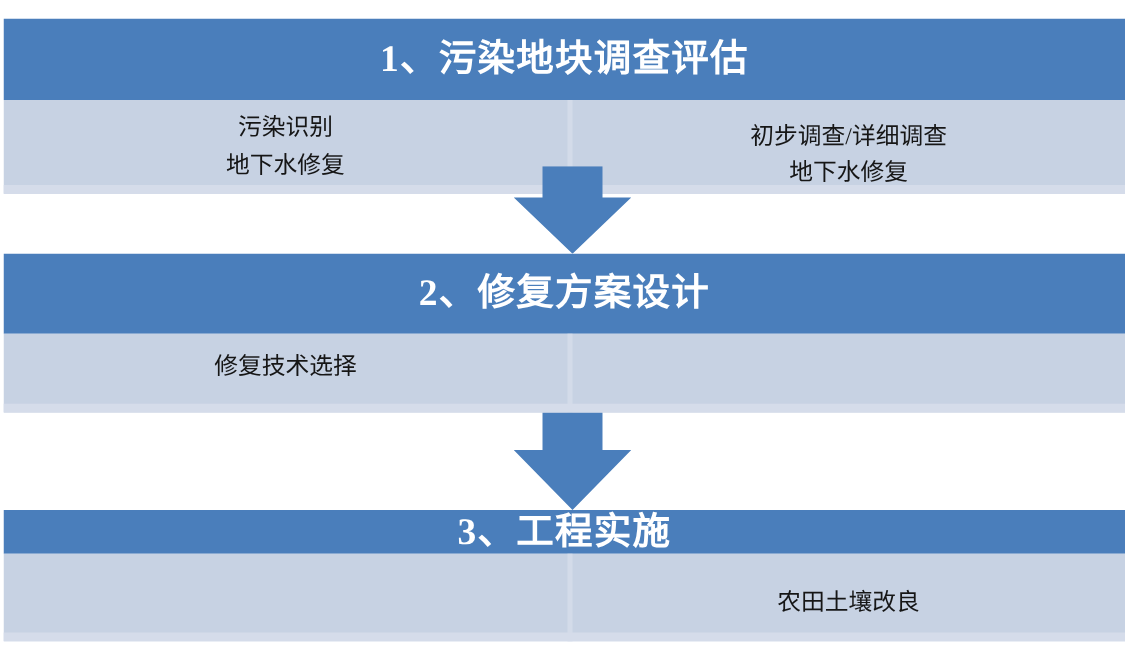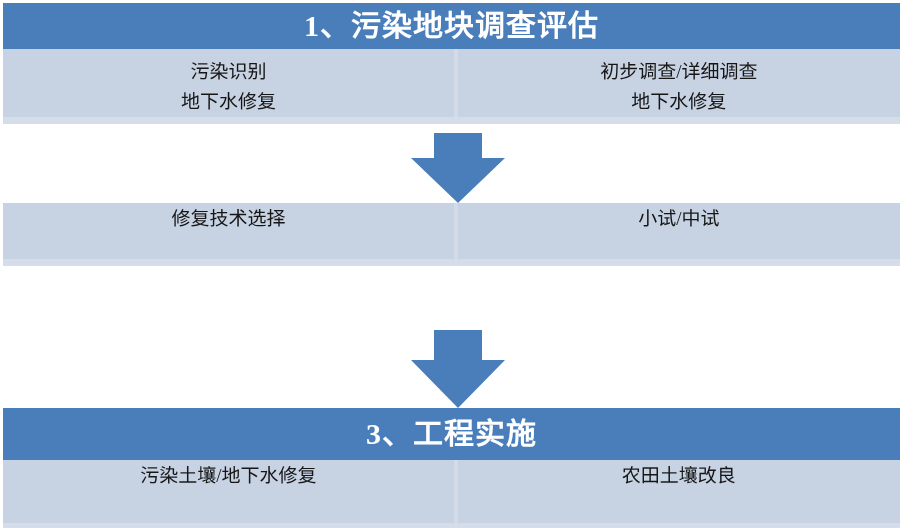--- a/index.html
+++ b/index.html
@@ -70,29 +70,30 @@
     flex: 0 0 50%;
     box-sizing: border-box;
     display: flex;
     flex-direction: column;
     align-items: center;
     justify-content: center;
     color: #161616;
     font-size: 19px;
     line-height: 1.55;
     text-align: center;
-    padding: 1px 6px;
+    padding: 12px 6px;
   }
 
   .body-col.left {
     flex-basis: 50.7%;
     border-right: 4px solid #d3dbe9;
   }
   .body-col.right {
     flex-basis: 49.3%;
+    margin-top: 13px;
   }
 
   .body-line {
     white-space: nowrap;
   }
 
   
   .connector {
     position: absolute;
     left: 0;
@@ -101,33 +102,33 @@
     align-items: flex-start;
     justify-content: center;
     pointer-events: none;
   }
   .connector svg {
     display: block;
   }
 
   
   #stage-1           { top: 3px; }
-  #stage-1 .stage-header { height: 46px; }
+  #stage-1 .stage-header { height: 65px; margin-top: 12px; }
   #stage-1 .stage-body   { height: 75px; }
 
   #connector-1       { top: 133px; height: 70px; }
 
   #stage-2           { top: 203px; }
   #stage-2 .stage-header { height: 64px; }
   #stage-2 .stage-body   { height: 63px; }
 
   #connector-2       { top: 330px; height: 78px; }
 
   #stage-3           { top: 408px; }
-  #stage-3 .stage-header { height: 52px; }
+  #stage-3 .stage-header { height: 35px; }
   #stage-3 .stage-body   { height: 70px; }
 
   #stage-2 .body-col, #stage-3 .body-col { justify-content: flex-start; }
 </style>
 </head>
 <body>
 
 <div id="flow-root">
 
   <div class="stage" id="stage-1">
@@ -144,41 +145,38 @@
     </div>
   </div>
 
   <div class="connector" id="connector-1">
     <svg width="94" height="70" viewBox="0 0 94 70" aria-hidden="true">
       <polygon points="23,0 71,0 71,25 94,25 47,70 0,25 23,25" fill="#4a7ebb"></polygon>
     </svg>
   </div>
 
   <div class="stage" id="stage-2">
+    <div class="stage-header">2、修复方案设计</div>
     <div class="stage-body">
       <div class="body-col left">
         <span class="body-line">修复技术选择</span>
-      </div>
-      <div class="body-col right">
-        <span class="body-line">小试/中试</span>
       </div>
     </div>
   </div>
 
   <div class="connector" id="connector-2">
     <svg width="94" height="78" viewBox="0 0 94 78" aria-hidden="true">
       <polygon points="23,0 71,0 71,30 94,30 47,78 0,30 23,30" fill="#4a7ebb"></polygon>
     </svg>
   </div>
 
   <div class="stage" id="stage-3">
     <div class="stage-header">3、工程实施</div>
     <div class="stage-body">
       <div class="body-col left">
-        <span class="body-line">污染土壤/地下水修复</span>
       </div>
       <div class="body-col right">
         <span class="body-line">农田土壤改良</span>
       </div>
     </div>
   </div>
 
 </div>
 
 </body></html>

